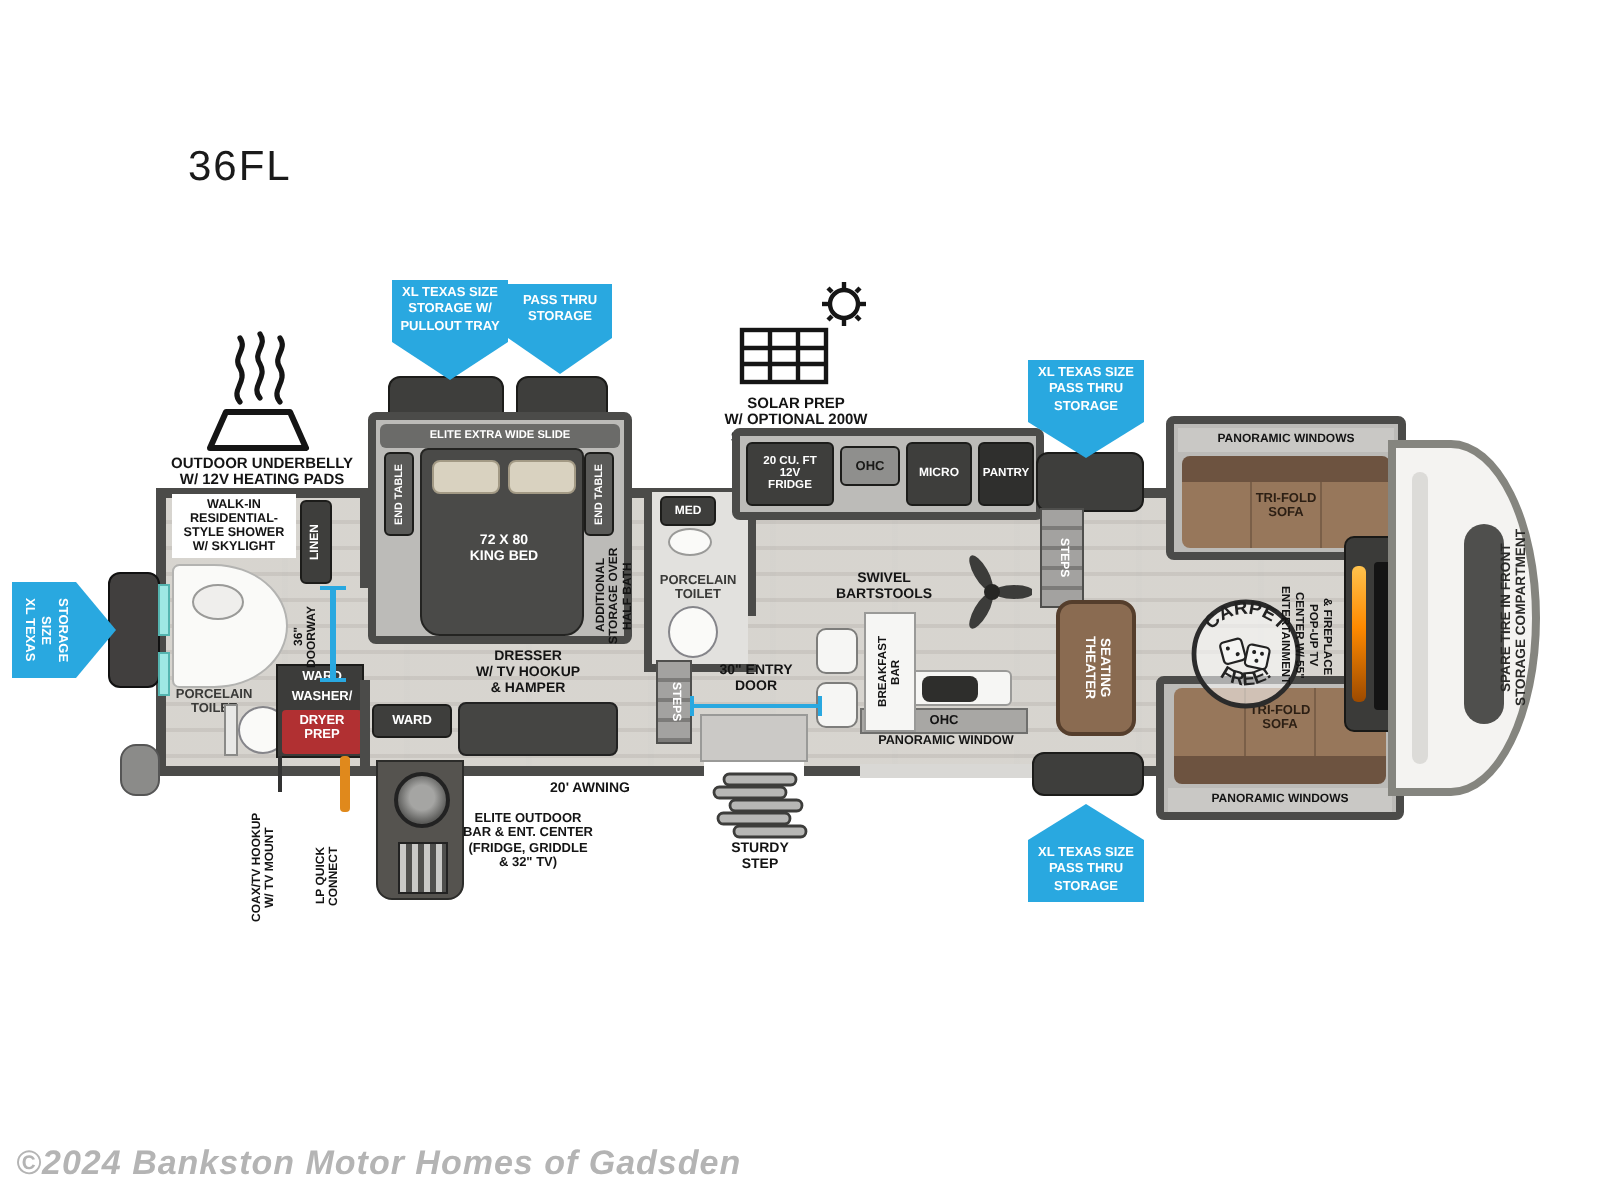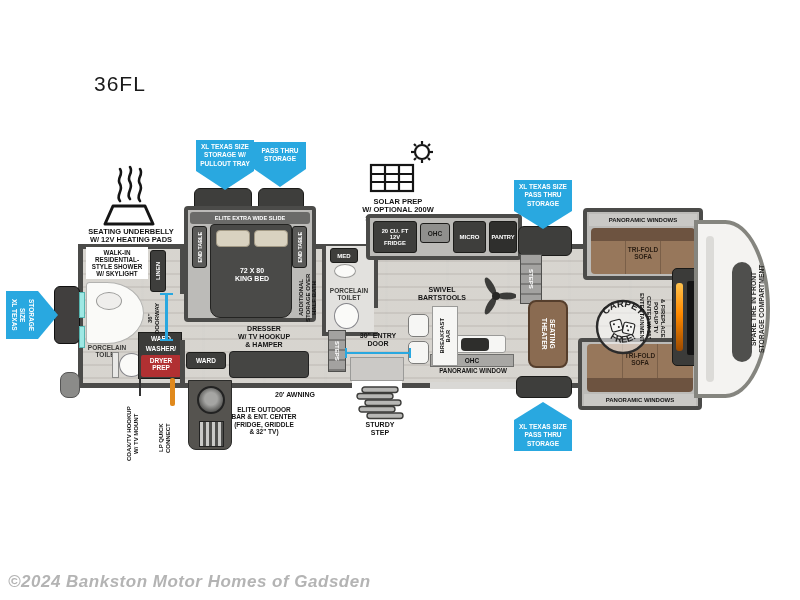--- a/index.html
+++ b/index.html
@@ -39,21 +39,21 @@
     <svg width="58" height="64" viewBox="0 0 58 64">
       <defs>
           <path id="hw" d="M0 0 c-5 -6 4 -10 0 -17 c-4 -6 4 -9 0 -15" fill="none" stroke="#151515" stroke-width="2.6" stroke-linecap="round"></path>
         </defs>
       <path d="M13 42 H45 L53 60 H5 Z" fill="none" stroke="#151515" stroke-width="3" stroke-linejoin="round"></path>
       <use href="#hw" transform="translate(20,37)"></use>
       <use href="#hw" transform="translate(30,35)"></use>
       <use href="#hw" transform="translate(40,37)"></use>
     </svg>
   </div>
-  <div class="lbl" style="left:74px;top:228px;width:114px;font-size:7.5px;">SEATING UNDERBELLY
+  <div class="lbl" style="left:74px;top:228px;width:114px;font-size:7.5px;">OUTDOOR UNDERBELLY
 W/ 12V HEATING PADS</div>
 
   <div class="abs" style="left:368px;top:140px;width:68px;height:58px;">
     <svg width="68" height="58" viewBox="0 0 68 58">
       <g stroke="#151515" stroke-width="2.2" fill="none">
         <rect x="3" y="25" width="42" height="26"></rect>
         <line x1="17" y1="25" x2="17" y2="51"></line>
           <line x1="31" y1="25" x2="31" y2="51"></line>
         <line x1="3" y1="34" x2="45" y2="34"></line>
           <line x1="3" y1="42" x2="45" y2="42"></line>

